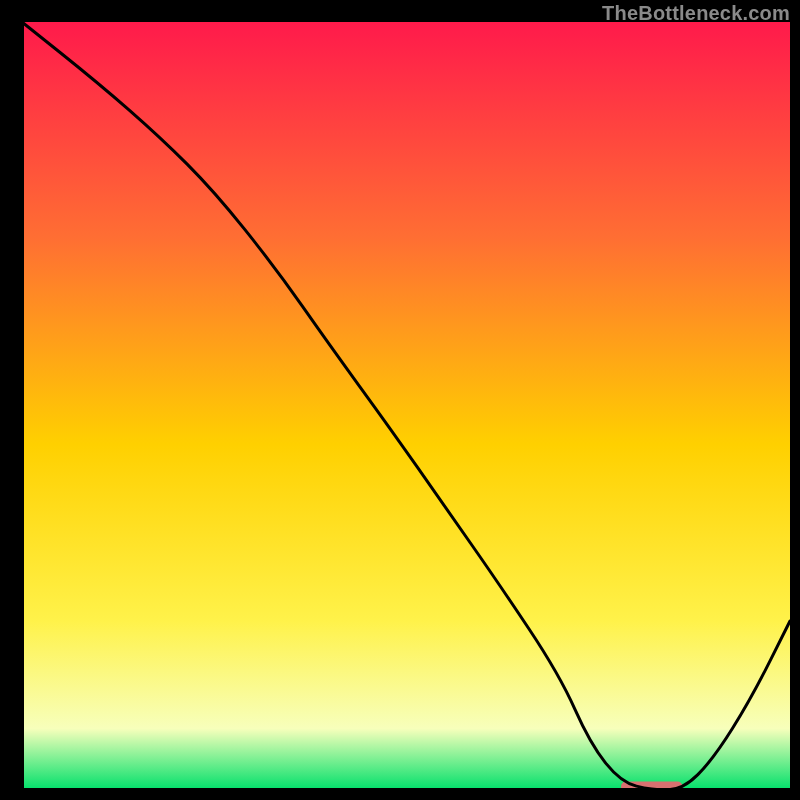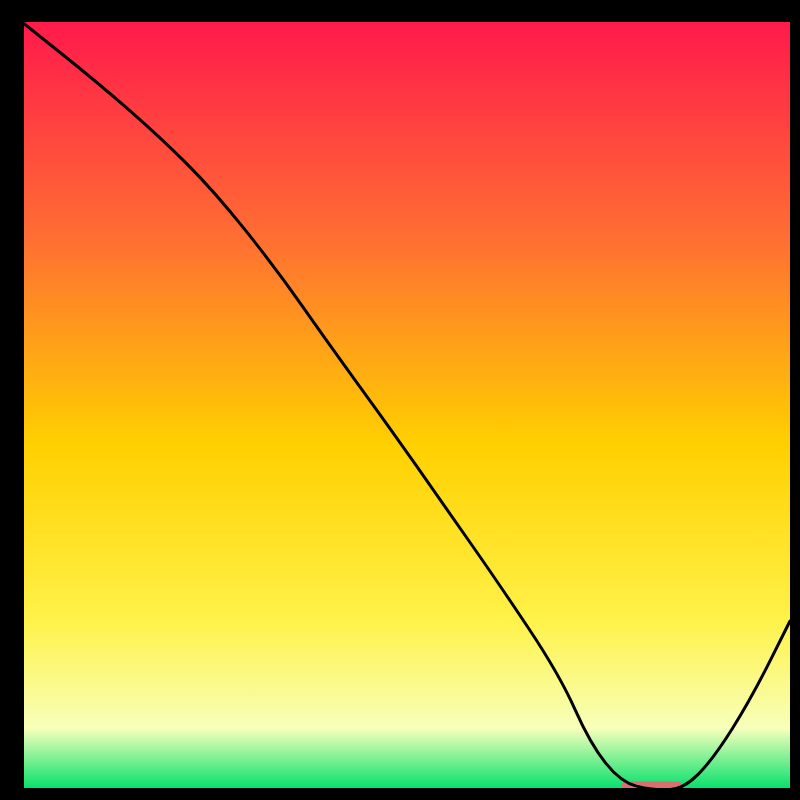--- a/index.html
+++ b/index.html
@@ -33,20 +33,21 @@
     top: 22px;
     width: 768px;
     height: 768px;
   }
   svg { display: block; }
 </style>
 </head>
 <body>
 
 <div class="wrap">
+  <div class="watermark">TheBottleneck.com</div>
 
   <div class="plot">
     <svg id="chart-svg" viewBox="0 0 768 768" width="768" height="768">
       <defs>
         <linearGradient id="bg-grad" x1="0" y1="0" x2="0" y2="1">
           <stop id="g0" offset="0%" stop-color="#ff1a4b"></stop>
           <stop id="g1" offset="28%" stop-color="#ff6e33"></stop>
           <stop id="g2" offset="55%" stop-color="#ffd000"></stop>
           <stop id="g3" offset="78%" stop-color="#fff24a"></stop>
           <stop id="g4" offset="92%" stop-color="#f7ffbb"></stop>

